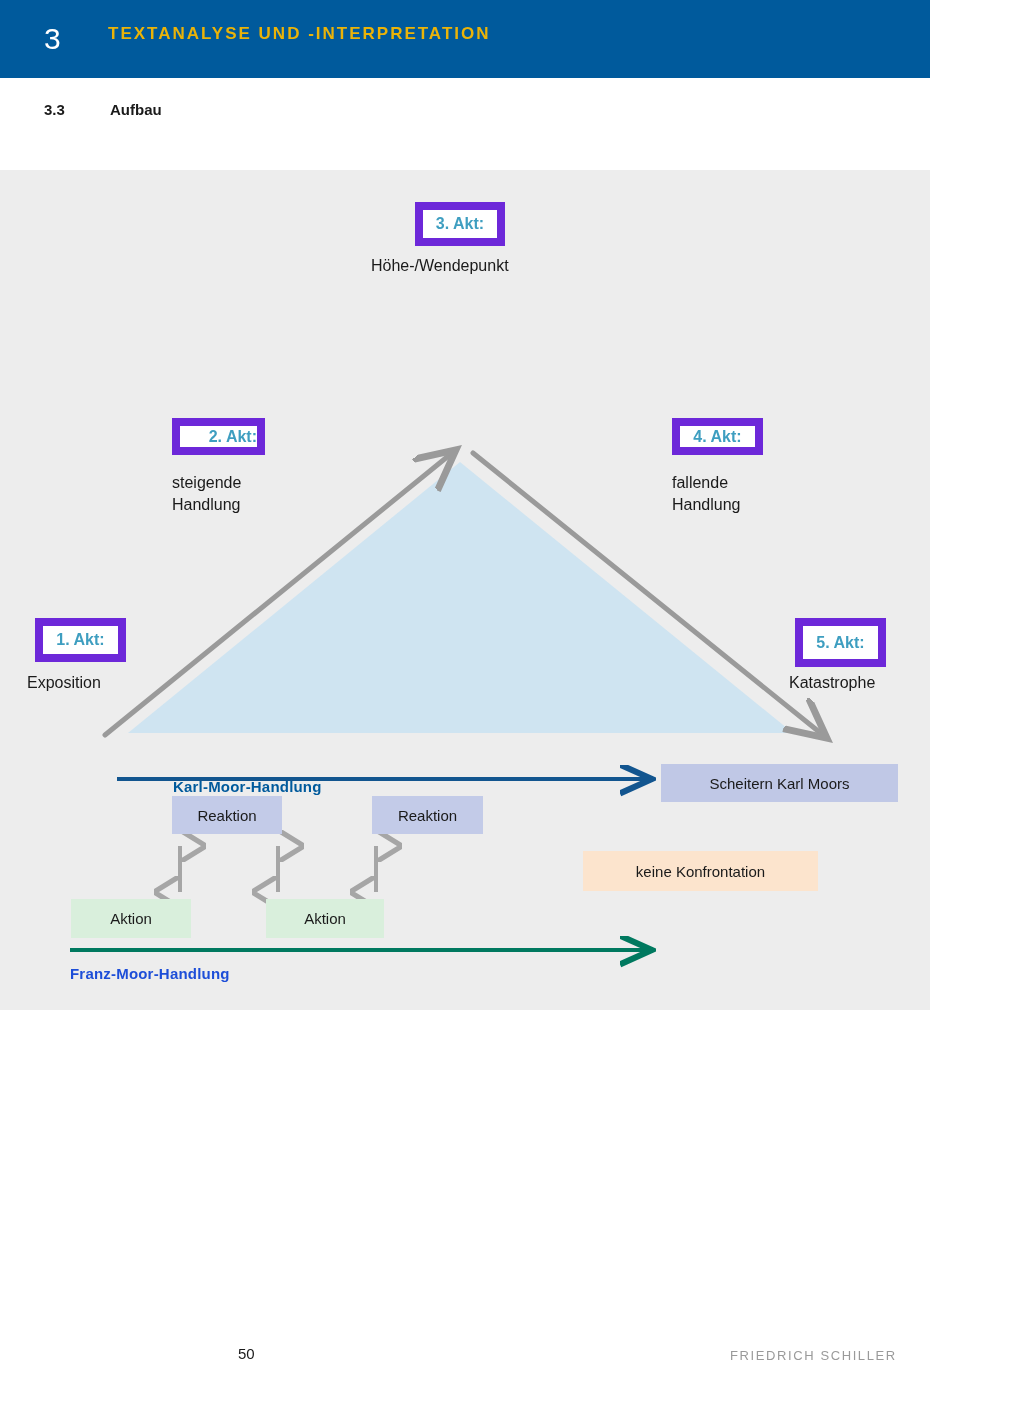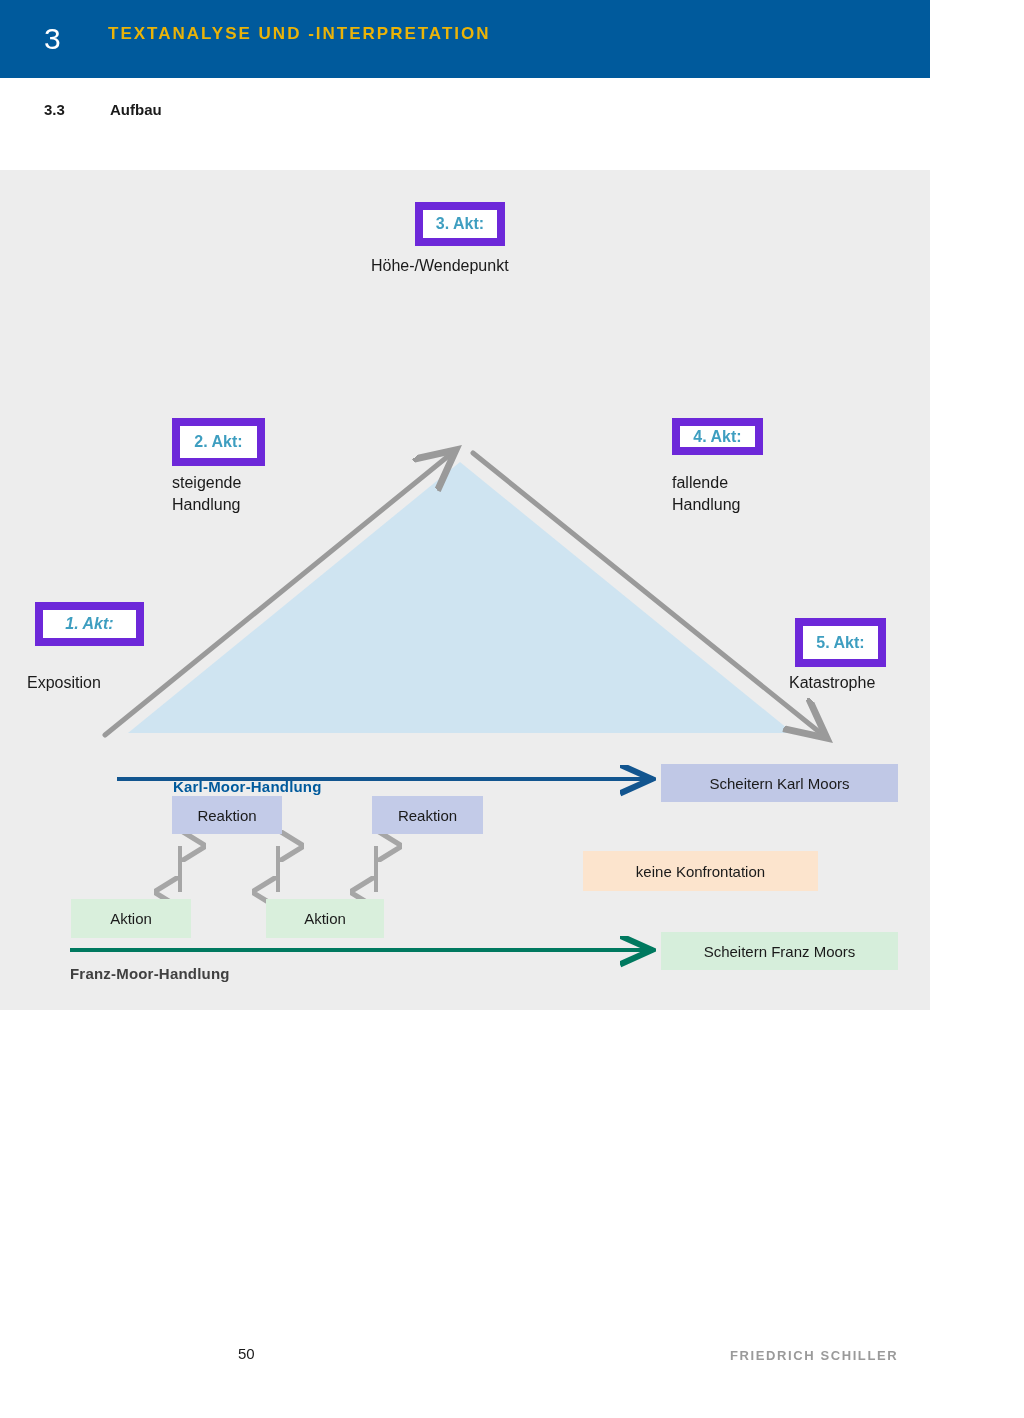--- a/index.html
+++ b/index.html
@@ -119,38 +119,38 @@
   .box-franz    { background: #d6eedb; }
   .box-konfront { background: #fce4cd; }
 
   .line-label {
     position: absolute;
     font-size: 15px;
     font-weight: 700;
     letter-spacing: 0.2px;
   }
   .label-karl  { color: #005a9c; }
-  .label-franz { color: #404040; }
+  .label-franz { color: #1d4ed8; }
 
   
   .page-number {
     position: absolute;
     left: 238px;
     top: 1345px;
     font-size: 15px;
     color: #1a1a1a;
   }
   .footer-book {
     position: absolute;
     left: 730px;
     top: 1348px;
     font-size: 13px;
     color: #9a9a9a;
     letter-spacing: 1.6px;
-    font-weight: 700;
+    font-weight: 400;
   }
 </style>
 </head>
 <body>
 
 <div class="chapter-bar">
   <div class="chapter-number">3</div>
   <div class="chapter-title">TEXTANALYSE UND -INTERPRETATION</div>
 </div>
 
@@ -191,33 +191,33 @@
     <line x1="180" y1="676" x2="180" y2="722" stroke="#a6a6a6" stroke-width="4" marker-start="url(#ahUp)" marker-end="url(#ahDown)"></line>
     <line x1="278" y1="676" x2="278" y2="722" stroke="#a6a6a6" stroke-width="4" marker-start="url(#ahUp)" marker-end="url(#ahDown)"></line>
     <line x1="376" y1="676" x2="376" y2="722" stroke="#a6a6a6" stroke-width="4" marker-start="url(#ahUp)" marker-end="url(#ahDown)"></line>
   </svg>
 
   <div class="act-box" style="left:415px; top:32px; width:90px; height:44px;">
     <span>3. Akt:</span>
   </div>
   <div class="act-caption" style="left:371px; top:85px;">Höhe-/Wendepunkt</div>
 
-  <div class="act-box" style="left:172px; top:248px; width:93px; height:48px;">
+  <div class="act-box" style="left:172px; top:248px; width:93px; height:37px;justify-content:flex-end;">
     <span>2. Akt:</span>
   </div>
   <div class="act-caption" style="left:172px; top:302px;">steigende
 Handlung</div>
 
   <div class="act-box" style="left:672px; top:248px; width:91px; height:37px;">
     <span>4. Akt:</span>
   </div>
   <div class="act-caption" style="left:672px; top:302px;">fallende
 Handlung</div>
 
-  <div class="act-box" style="left:35px; top:432px; width:109px; height:44px;font-style:italic;">
+  <div class="act-box" style="left:35px; top:448px; width:91px; height:44px;">
     <span>1. Akt:</span>
   </div>
   <div class="act-caption" style="left:27px; top:502px;">Exposition</div>
 
   <div class="act-box" style="left:795px; top:448px; width:91px; height:49px;">
     <span>5. Akt:</span>
   </div>
   <div class="act-caption" style="left:789px; top:502px;">Katastrophe</div>
 
   <div class="line-label label-karl" style="left:173px; top:608px;">Karl-Moor-Handlung</div>
@@ -237,22 +237,19 @@
     <span>keine Konfrontation</span>
   </div>
 
   <div class="flow-box box-aktion" style="left:71px; top:729px; width:120px; height:39px;">
     <span>Aktion</span>
   </div>
   <div class="flow-box box-aktion" style="left:266px; top:729px; width:118px; height:39px;">
     <span>Aktion</span>
   </div>
 
-  <div class="flow-box box-franz" style="left:661px; top:762px; width:237px; height:38px;">
-    <span>Scheitern Franz Moors</span>
-  </div>
 
   <div class="line-label label-franz" style="left:70px; top:795px;">Franz-Moor-Handlung</div>
 
 </div>
 
 <div class="page-number">50</div>
 <div class="footer-book">FRIEDRICH SCHILLER</div>
 
 </body></html>

